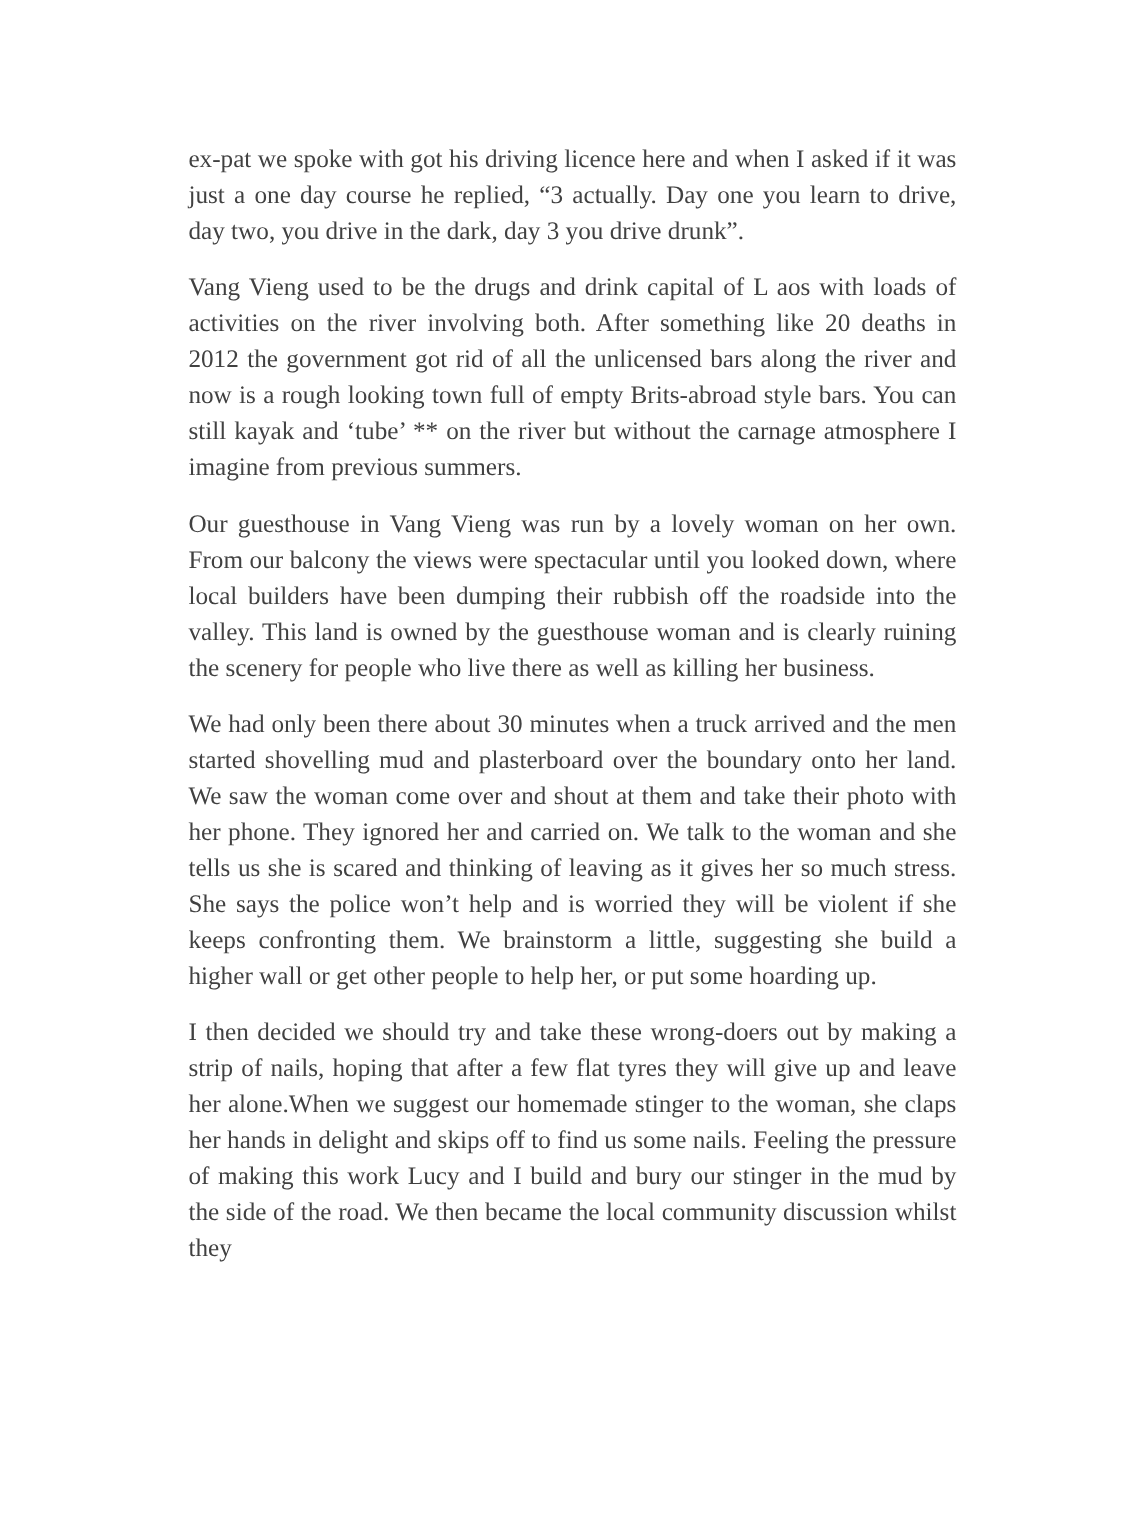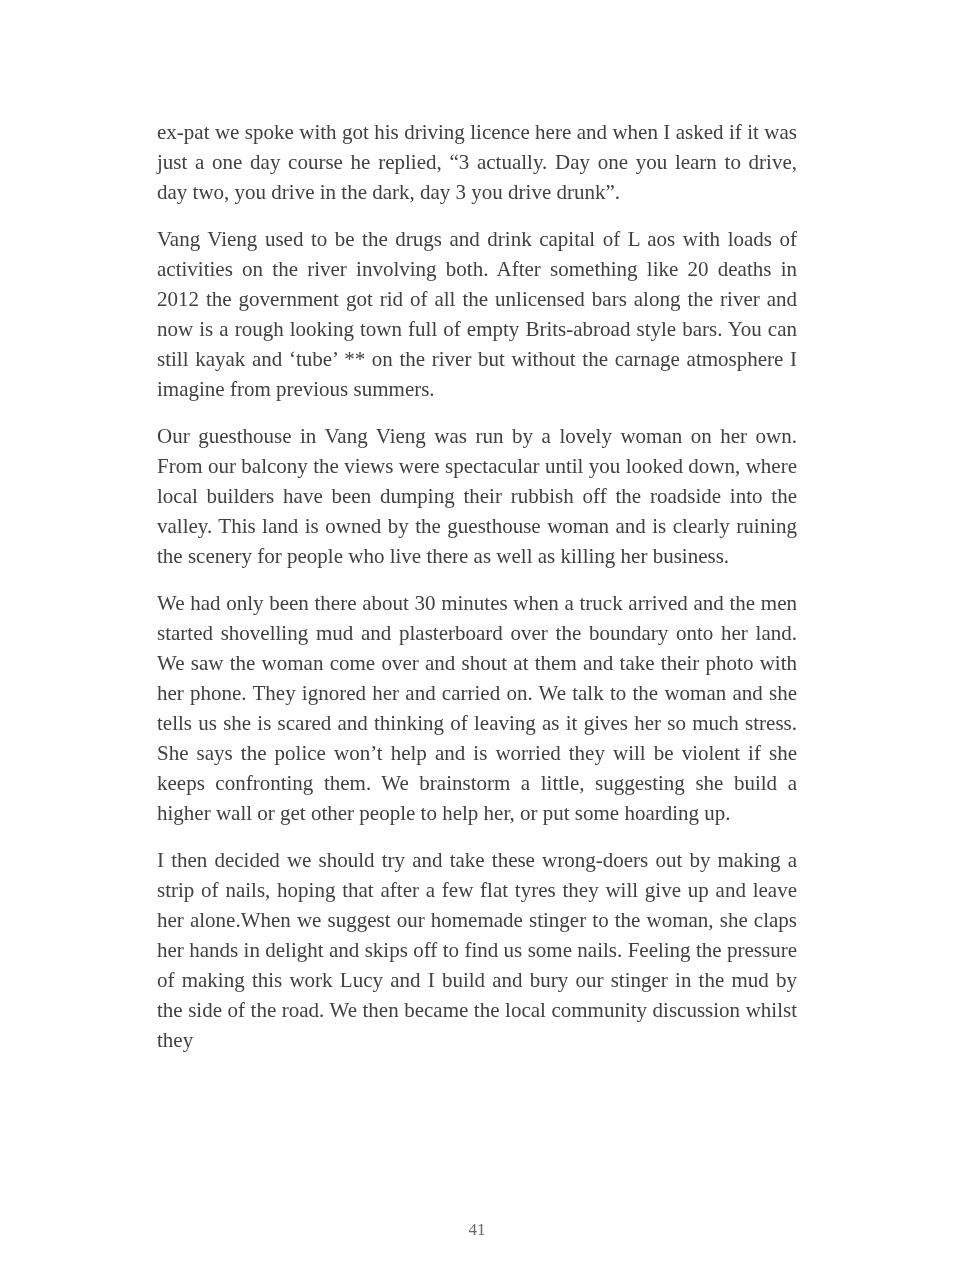--- a/index.html
+++ b/index.html
@@ -43,14 +43,13 @@
 <body>
 
 <div class="page">
   <div class="text-block">
       <p>ex-pat we spoke with got his driving licence here and when I asked if it was just a one day course he replied, “3 actually. Day one you learn to drive, day two, you drive in the dark, day 3 you drive drunk”.</p>
       <p>Vang Vieng used to be the drugs and drink capital of L aos with loads of activities on the river involving both. After something like 20 deaths in 2012 the government got rid of all the unlicensed bars along the river and now is a rough looking town full of empty Brits-abroad style bars. You can still kayak and ‘tube’ ** on the river but without the carnage atmosphere I imagine from previous summers.</p>
       <p>Our guesthouse in Vang Vieng was run by a lovely woman on her own. From our balcony the views were spectacular until you looked down, where local builders have been dumping their rubbish off the roadside into the valley. This land is owned by the guesthouse woman and is clearly ruining the scenery for people who live there as well as killing her business.</p>
       <p>We had only been there about 30 minutes when a truck arrived and the men started shovelling mud and plasterboard over the boundary onto her land. We saw the woman come over and shout at them and take their photo with her phone. They ignored her and carried on. We talk to the woman and she tells us she is scared and thinking of leaving as it gives her so much stress. She says the police won’t help and is worried they will be violent if she keeps confronting them. We brainstorm a little, suggesting she build a higher wall or get other people to help her, or put some hoarding up.</p>
       <p>I then decided we should try and take these wrong-doers out by making a strip of nails, hoping that after a few flat tyres they will give up and leave her alone.When we suggest our homemade stinger to the woman, she claps her hands in delight and skips off to find us some nails. Feeling the pressure of making this work Lucy and I build and bury our stinger in the mud by the side of the road. We then became the local community discussion whilst they</p>
     </div>
-  <div class="footer">41</div>
 </div>
 
 </body></html>

